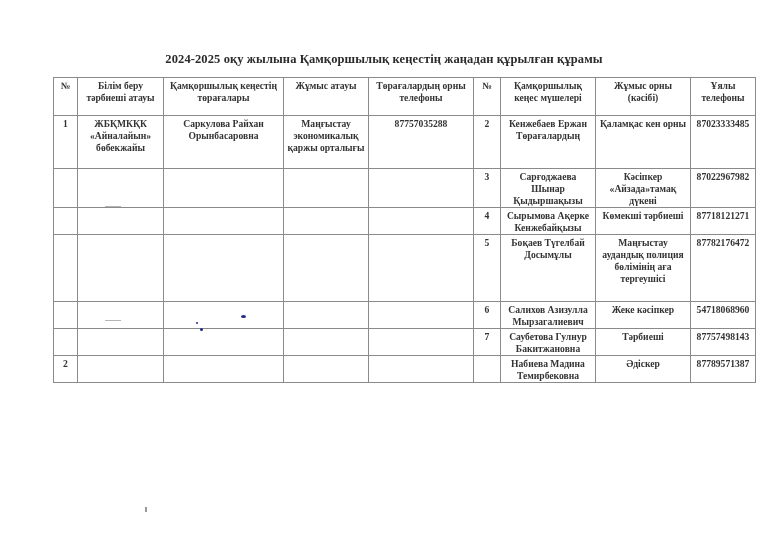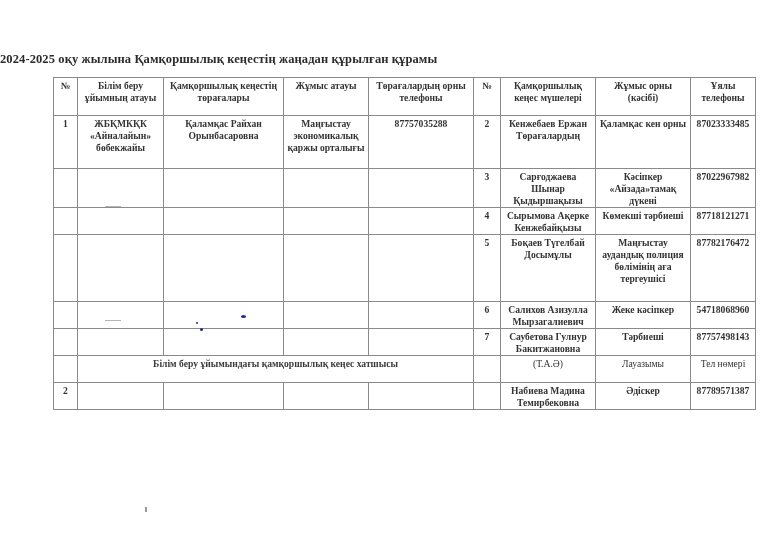--- a/index.html
+++ b/index.html
@@ -1,21 +1,21 @@
 <!DOCTYPE html>
 <html><head>
   <meta charset="utf-8">
   <style>
     html, body { margin: 0; padding: 0; }
     body {
       width: 768px; height: 558px; background: #ffffff; position: relative; overflow: hidden;
       font-family: "Liberation Serif", "DejaVu Serif", serif; color: #2a2a2a;
     }
     .title {
-      position: absolute; left: 0; top: 52px; width: 768px; 
+      position: absolute; left: 0; top: 52px; width: 768px; text-align: center;
       font-weight: bold; font-size: 12.5px; color: #2b2b2b; letter-spacing: 0.1px;
     }
     table.grid {
       position: absolute; left: 53px; top: 77px; border-collapse: collapse; table-layout: fixed;
       width: 702px;
     }
     table.grid td {
       border: 1px solid #8a8a8a; vertical-align: top; text-align: center;
       font-size: 9.6px; line-height: 12px; padding: 2px 2px 0 2px; color: #333;
       overflow: hidden;
@@ -40,34 +40,34 @@
     <col style="width:105px">
     <col style="width:27px">
     <col style="width:95px">
     <col style="width:95px">
     <col style="width:65px">
   </colgroup>
 
   <tbody>
       <tr style="height:38px">
     <td class="hdr">№</td>
-    <td class="hdr">Білім беру ұйымның атауы</td>
+    <td class="hdr">Білім беру тәрбиеші атауы</td>
     <td class="hdr">Қамқоршылық кеңестің төрағалары</td>
     <td class="hdr">Жұмыс атауы</td>
     <td class="hdr">Төрағалардың орны телефоны</td>
     <td class="hdr">№</td>
     <td class="hdr">Қамқоршылық кеңес мүшелері</td>
     <td class="hdr">Жұмыс орны (кәсібі)</td>
     <td class="hdr">Ұялы телефоны</td>
   </tr>
 
   <tr style="height:53px">
     <td class="b">1</td>
     <td class="b">ЖБҚМКҚК «Айналайын» бөбекжайы</td>
-    <td class="b">Қаламқас Райхан Орынбасаровна</td>
+    <td class="b">Саркулова Райхан Орынбасаровна</td>
     <td class="b">Маңғыстау экономикалық қаржы орталығы</td>
     <td class="b">87757035288</td>
     <td class="b">2</td>
     <td class="b">Кенжебаев Ержан Төрағалардың</td>
     <td class="b">Қаламқас кен орны</td>
     <td class="b">87023333485</td>
   </tr>
 
   <tr style="height:37px">
     <td></td>
@@ -122,28 +122,20 @@
     <td></td>
     <td></td>
     <td></td>
     <td></td>
     <td class="b">7</td>
     <td class="b">Саубетова Гулнур Бакитжановна</td>
     <td class="b">Тәрбиеші</td>
     <td class="b">87757498143</td>
   </tr>
 
-  <tr style="height:27px">
-    <td></td>
-    <td colspan="4" style="font-weight:bold; color:#3a3a3a;">Білім беру ұйымындағы қамқоршылық кеңес хатшысы</td>
-    <td></td>
-    <td>(Т.А.Ә)</td>
-    <td>Лауазымы</td>
-    <td>Тел нөмері</td>
-  </tr>
 
   <tr style="height:26px">
     <td class="b">2</td>
     <td></td>
     <td></td>
     <td></td>
     <td></td>
     <td></td>
     <td class="b">Набиева Мадина Темирбековна</td>
     <td class="b">Әдіскер</td>

